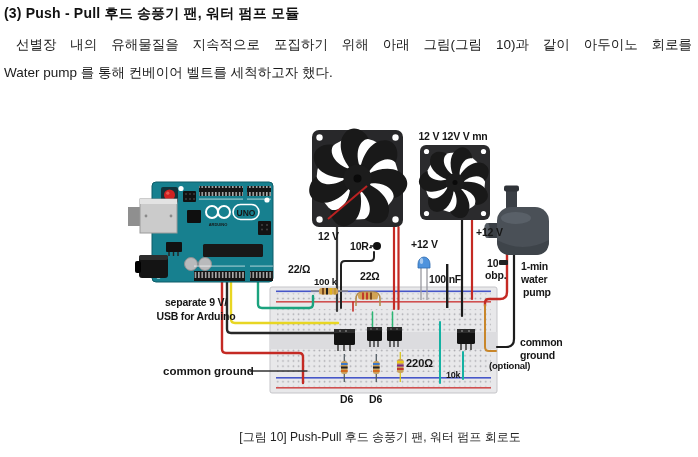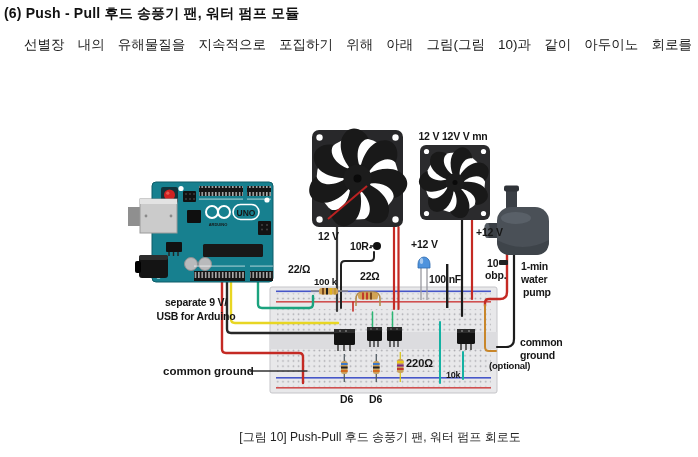--- a/index.html
+++ b/index.html
@@ -5,38 +5,39 @@
   html,body{margin:0;padding:0;}
   body{
     width:698px;height:457px;position:relative;overflow:hidden;
     background:#ffffff;font-family:"Liberation Sans",sans-serif;color:#1a1a1a;
   }
   .doc-title{
     position:absolute;left:4px;top:5px;width:690px;
     font-size:14px;font-weight:bold;letter-spacing:.2px;color:#111;
   }
   .doc-body{position:absolute;left:4px;top:31px;width:688px;font-size:13.5px;color:#1b1b1b;}
-  .doc-line{height:28px;line-height:28px;text-align:justify;text-align-last:justify;overflow:hidden;margin-left:8px;}
+  .doc-line{height:28px;line-height:28px;text-align:justify;text-align-last:justify;overflow:hidden;}
   .doc-line.indent{padding-left:12px;}
   .doc-line.last{text-align:left;text-align-last:left;}
   .caption{
     position:absolute;top:429px;left:0;right:0;text-align:center;padding-left:62px;
     font-size:12px;color:#222;
   }
   svg text{font-family:"Liberation Sans",sans-serif;font-weight:bold;fill:#161616;}
   .lbl{font-size:10.5px;letter-spacing:-0.2px;}
   .lbl-s{font-size:9.5px;letter-spacing:-0.2px;}
   .lbl-xs{font-size:9px;letter-spacing:-0.2px;}
 </style>
 </head>
 <body>
 
-<div class="doc-title">(6) Push - Pull 후드 송풍기 팬, 워터 펌프 모듈</div>
+<div class="doc-title">(3) Push - Pull 후드 송풍기 팬, 워터 펌프 모듈</div>
 <div class="doc-body">
   <div class="doc-line indent">선별장 내의 유해물질을 지속적으로 포집하기 위해 아래 그림(그림 10)과 같이 아두이노 회로를</div>
+  <div class="doc-line last">Water pump 를 통해 컨베이어 벨트를 세척하고자 했다.</div>
 </div>
 
 <svg width="698" height="457" viewBox="0 0 698 457" style="position:absolute;left:0;top:0;">
   <defs>
     <pattern id="dots" width="5.2" height="5.2" patternUnits="userSpaceOnUse">
       <circle cx="2.2" cy="2.2" r="0.85" fill="#a7a7ad"></circle>
     </pattern>
     <pattern id="ticks" width="3.4" height="10" patternUnits="userSpaceOnUse">
       <rect x="1.1" y="2" width="1.1" height="6" fill="#e8e8e8"></rect>
     </pattern>

